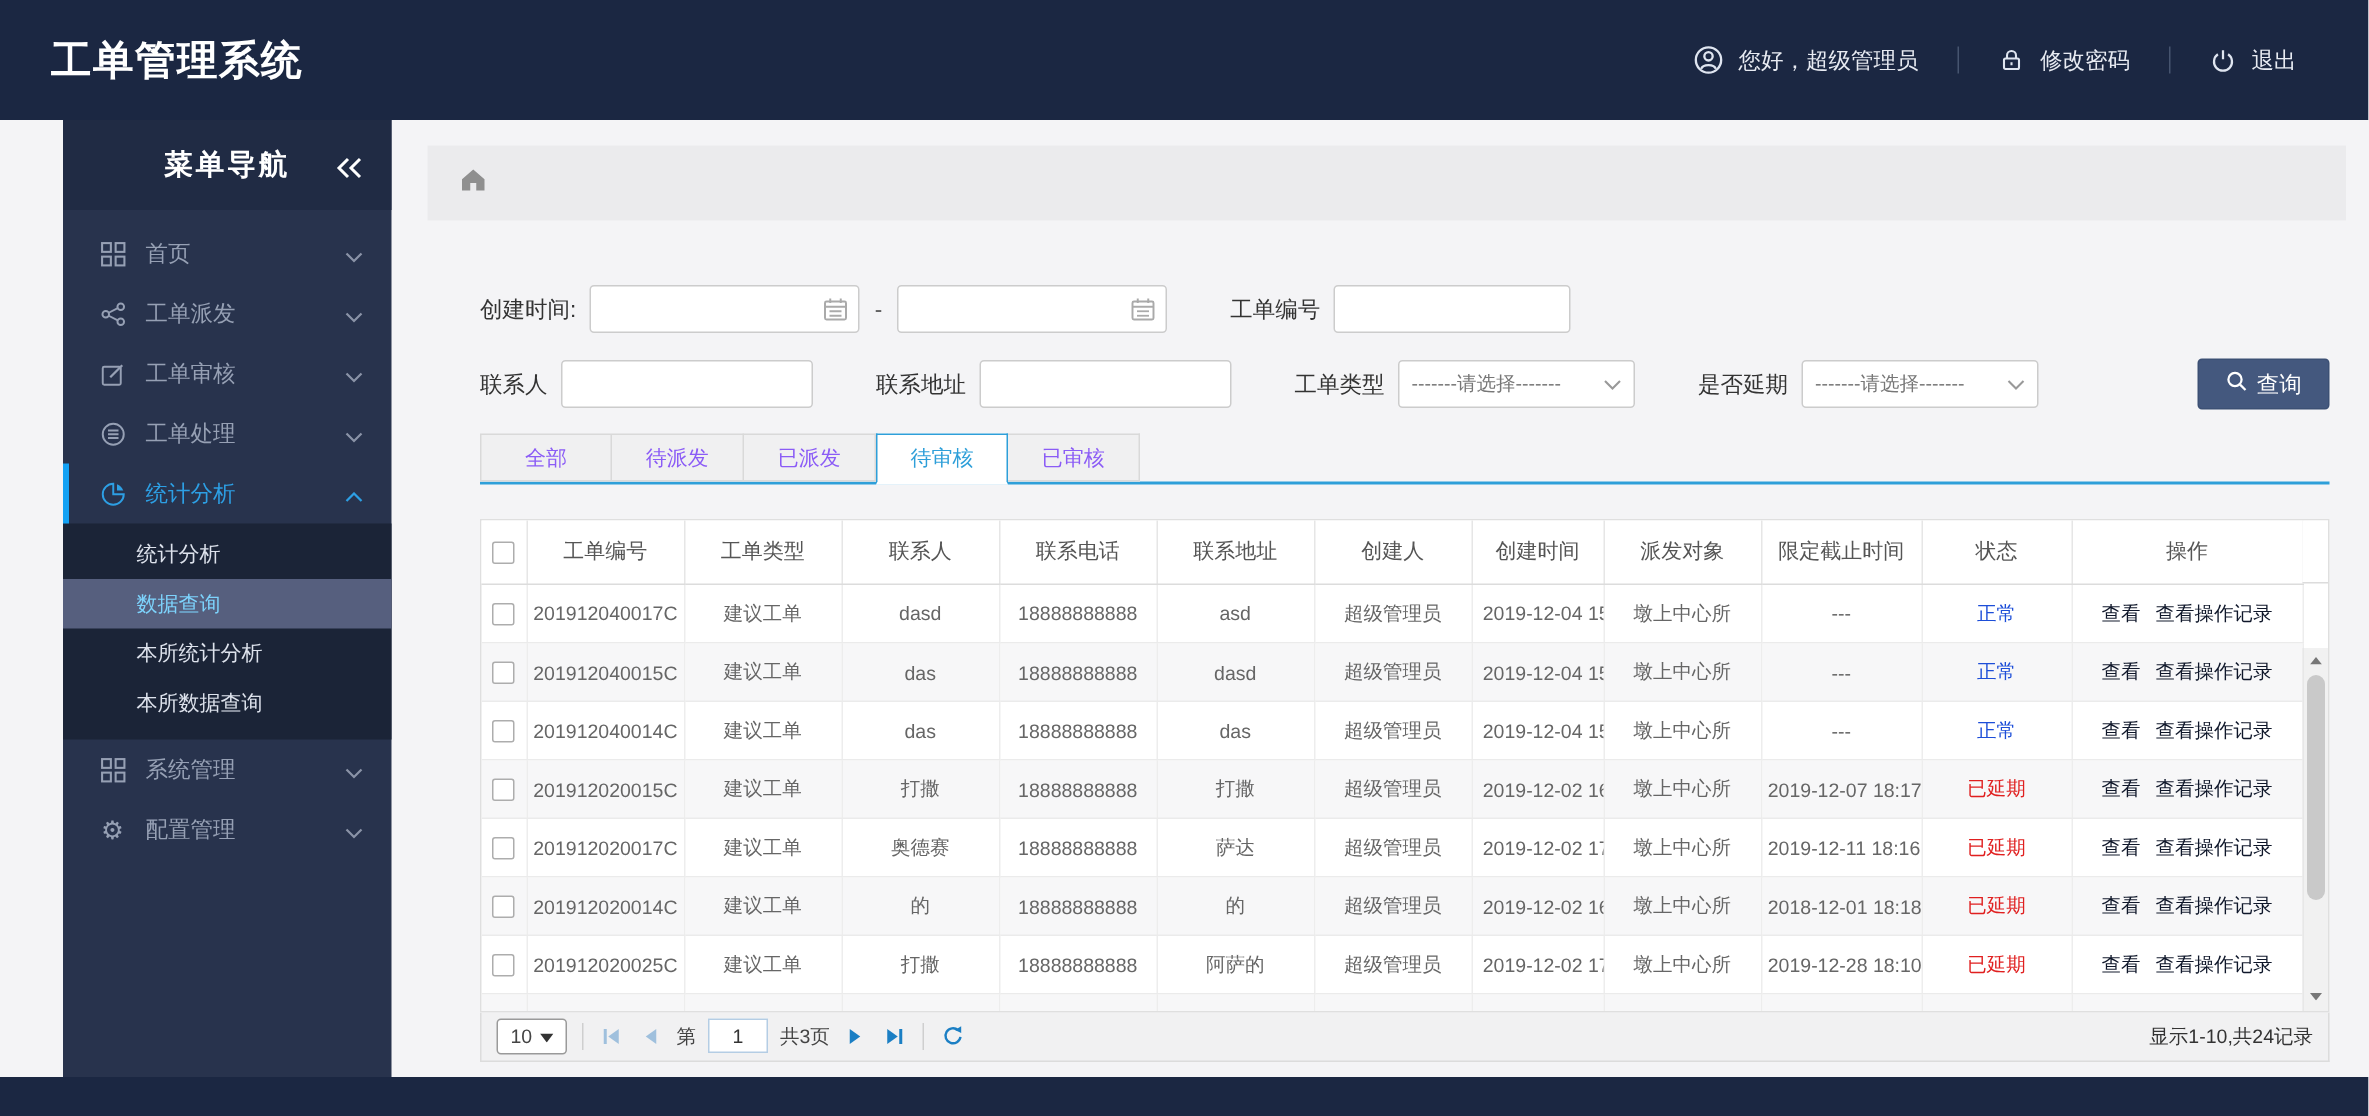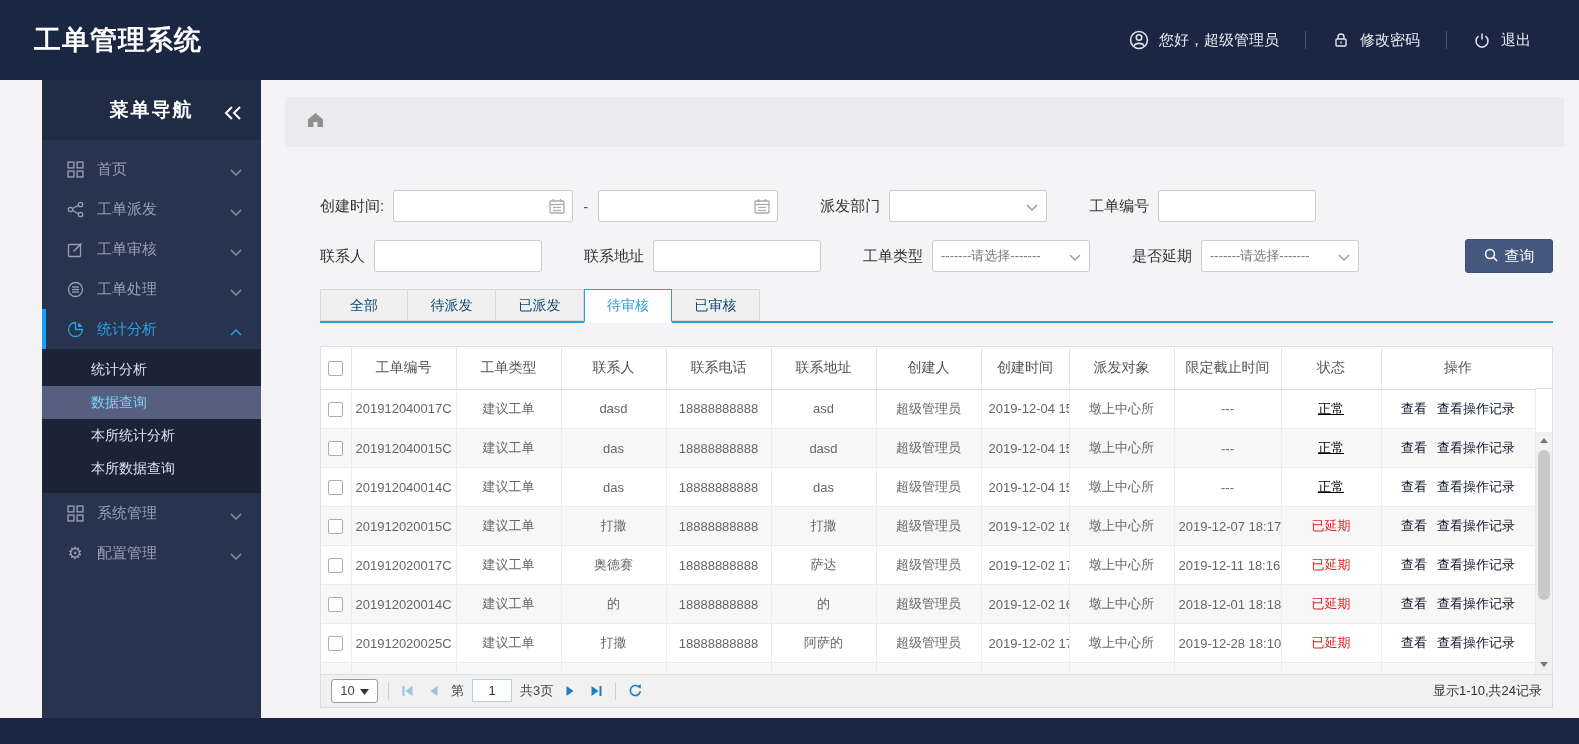--- a/index.html
+++ b/index.html
@@ -47,34 +47,34 @@
   .date-wrap .inp { width:180px; padding-right:30px; }
   .date-wrap svg { position:absolute; right:8px; top:8px; }
   .dash { margin:0 10px; color:#555; }
   .inp.w158 { width:158px; } .inp.w168 { width:168px; }
   .sel { width:158px; height:32px; border:1px solid #ccc; border-radius:3px; background:#fff; display:flex; align-items:center; justify-content:space-between; padding:0 8px; cursor:pointer; }
   .sel-text { font-size:13px; color:#777; white-space:nowrap; overflow:hidden; }
   .btn-query { margin-left:auto; width:88px; height:34px; background:#44587e; border:1px solid #3c5074; border-radius:3px; color:#fff; font-size:15px; display:flex; align-items:center; justify-content:center; gap:7px; cursor:pointer; }
 
   
   .tabs { margin-top:15px; display:flex; border-bottom:2px solid #2e9fd9; }
-  .tab { width:88px; height:32px; line-height:31px; text-align:center; font-size:14px; color:#0c4a6e; background:#f0f0f1; border:1px solid #d9d9d9; border-left:none; cursor:pointer; }
+  .tab { width:88px; height:32px; line-height:31px; text-align:center; font-size:14px; color:#8b5cf6; background:#f0f0f1; border:1px solid #d9d9d9; border-left:none; cursor:pointer; }
   .tab:first-child { border-left:1px solid #d9d9d9; }
   .tab.active { background:#fff; color:#2e9fd9; border:1px solid #2e9fd9; border-bottom:2px solid #fff; margin-bottom:-2px; height:34px; }
 
   
   .table-wrap { margin-top:23px; width:1233px; background:#fff; border:1px solid #dfdfdf; position:relative; }
   table { border-collapse:collapse; table-layout:fixed; width:1214px; }
   th { height:42px; font-weight:normal; font-size:14px; color:#555; border-bottom:1px solid #dcdcdc; border-right:1px solid #e6e6e6; background:#fff; text-align:center; }
   .head-stub { position:absolute; top:0; right:0; width:17px; height:42px; border-bottom:1px solid #dcdcdc; background:#fff; }
   .rows-viewport { height:284px; overflow:hidden; position:relative; }
   td { height:39px; font-size:13px; color:#666; text-align:center; border-bottom:1px solid #ebebeb; border-right:1px solid #ededed; overflow:hidden; white-space:nowrap; padding:0 4px; }
   tbody tr:nth-child(even) td { background:#f7f7f8; }
   td.clip { text-align:left; padding-left:7px; }
-  td.st-normal { color:#000000;text-decoration:underline; }
+  td.st-normal { color:#1d4ed8; }
   td.st-delayed { color:#e01f1f; }
   td.act a { color:#0f172a; text-decoration:none; cursor:pointer; }
   td.act a + a { margin-left:10px; }
   .checkbox { display:inline-block; width:15px; height:15px; border:1px solid #adadad; border-radius:2px; background:#fff; vertical-align:middle; cursor:pointer; }
 
   
   .vscroll { position:absolute; top:42px; right:0; bottom:0; width:17px; background:#f1f1f1; border-left:1px solid #e7e7e7; }
   .vs-up, .vs-down { position:absolute; left:0; width:16px; height:16px; display:flex; align-items:center; justify-content:center; }
   .vs-up { top:1px; } .vs-down { bottom:1px; }
   .vs-thumb { position:absolute; left:2px; top:18px; width:12px; height:150px; background:#c9c9c9; border-radius:6px; }
@@ -275,29 +275,20 @@
                   <rect x="1" y="3" width="14" height="12" rx="1" fill="none" stroke="#aaa" stroke-width="1.3"></rect>
                   <line x1="1" y1="6.5" x2="15" y2="6.5" stroke="#aaa" stroke-width="1.3"></line>
                   <line x1="4.5" y1="1" x2="4.5" y2="4" stroke="#aaa" stroke-width="1.3"></line>
                   <line x1="11.5" y1="1" x2="11.5" y2="4" stroke="#aaa" stroke-width="1.3"></line>
                   <line x1="4" y1="9.5" x2="12" y2="9.5" stroke="#aaa" stroke-width="1.2"></line>
                   <line x1="4" y1="12.5" x2="12" y2="12.5" stroke="#aaa" stroke-width="1.2"></line>
                 </svg>
             </span>
           </div>
           <div class="grp g-gap">
-            <span class="lbl">派发部门</span>
-            <div class="sel">
-              <span class="sel-text"></span>
-              <span><svg width="12" height="8" viewBox="0 0 12 8">
-                    <polyline points="1,1 6,6 11,1" fill="none" stroke="#999" stroke-width="1.4"></polyline>
-                  </svg></span>
-            </div>
-          </div>
-          <div class="grp g-gap">
             <span class="lbl">工单编号</span>
             <input class="inp w158" value="" style="">
           </div>
         </div>
         <div class="f-row">
           <div class="grp">
             <span class="lbl">联系人</span>
             <input class="inp w168" value="" style="">
           </div>
           <div class="grp g-gap">

